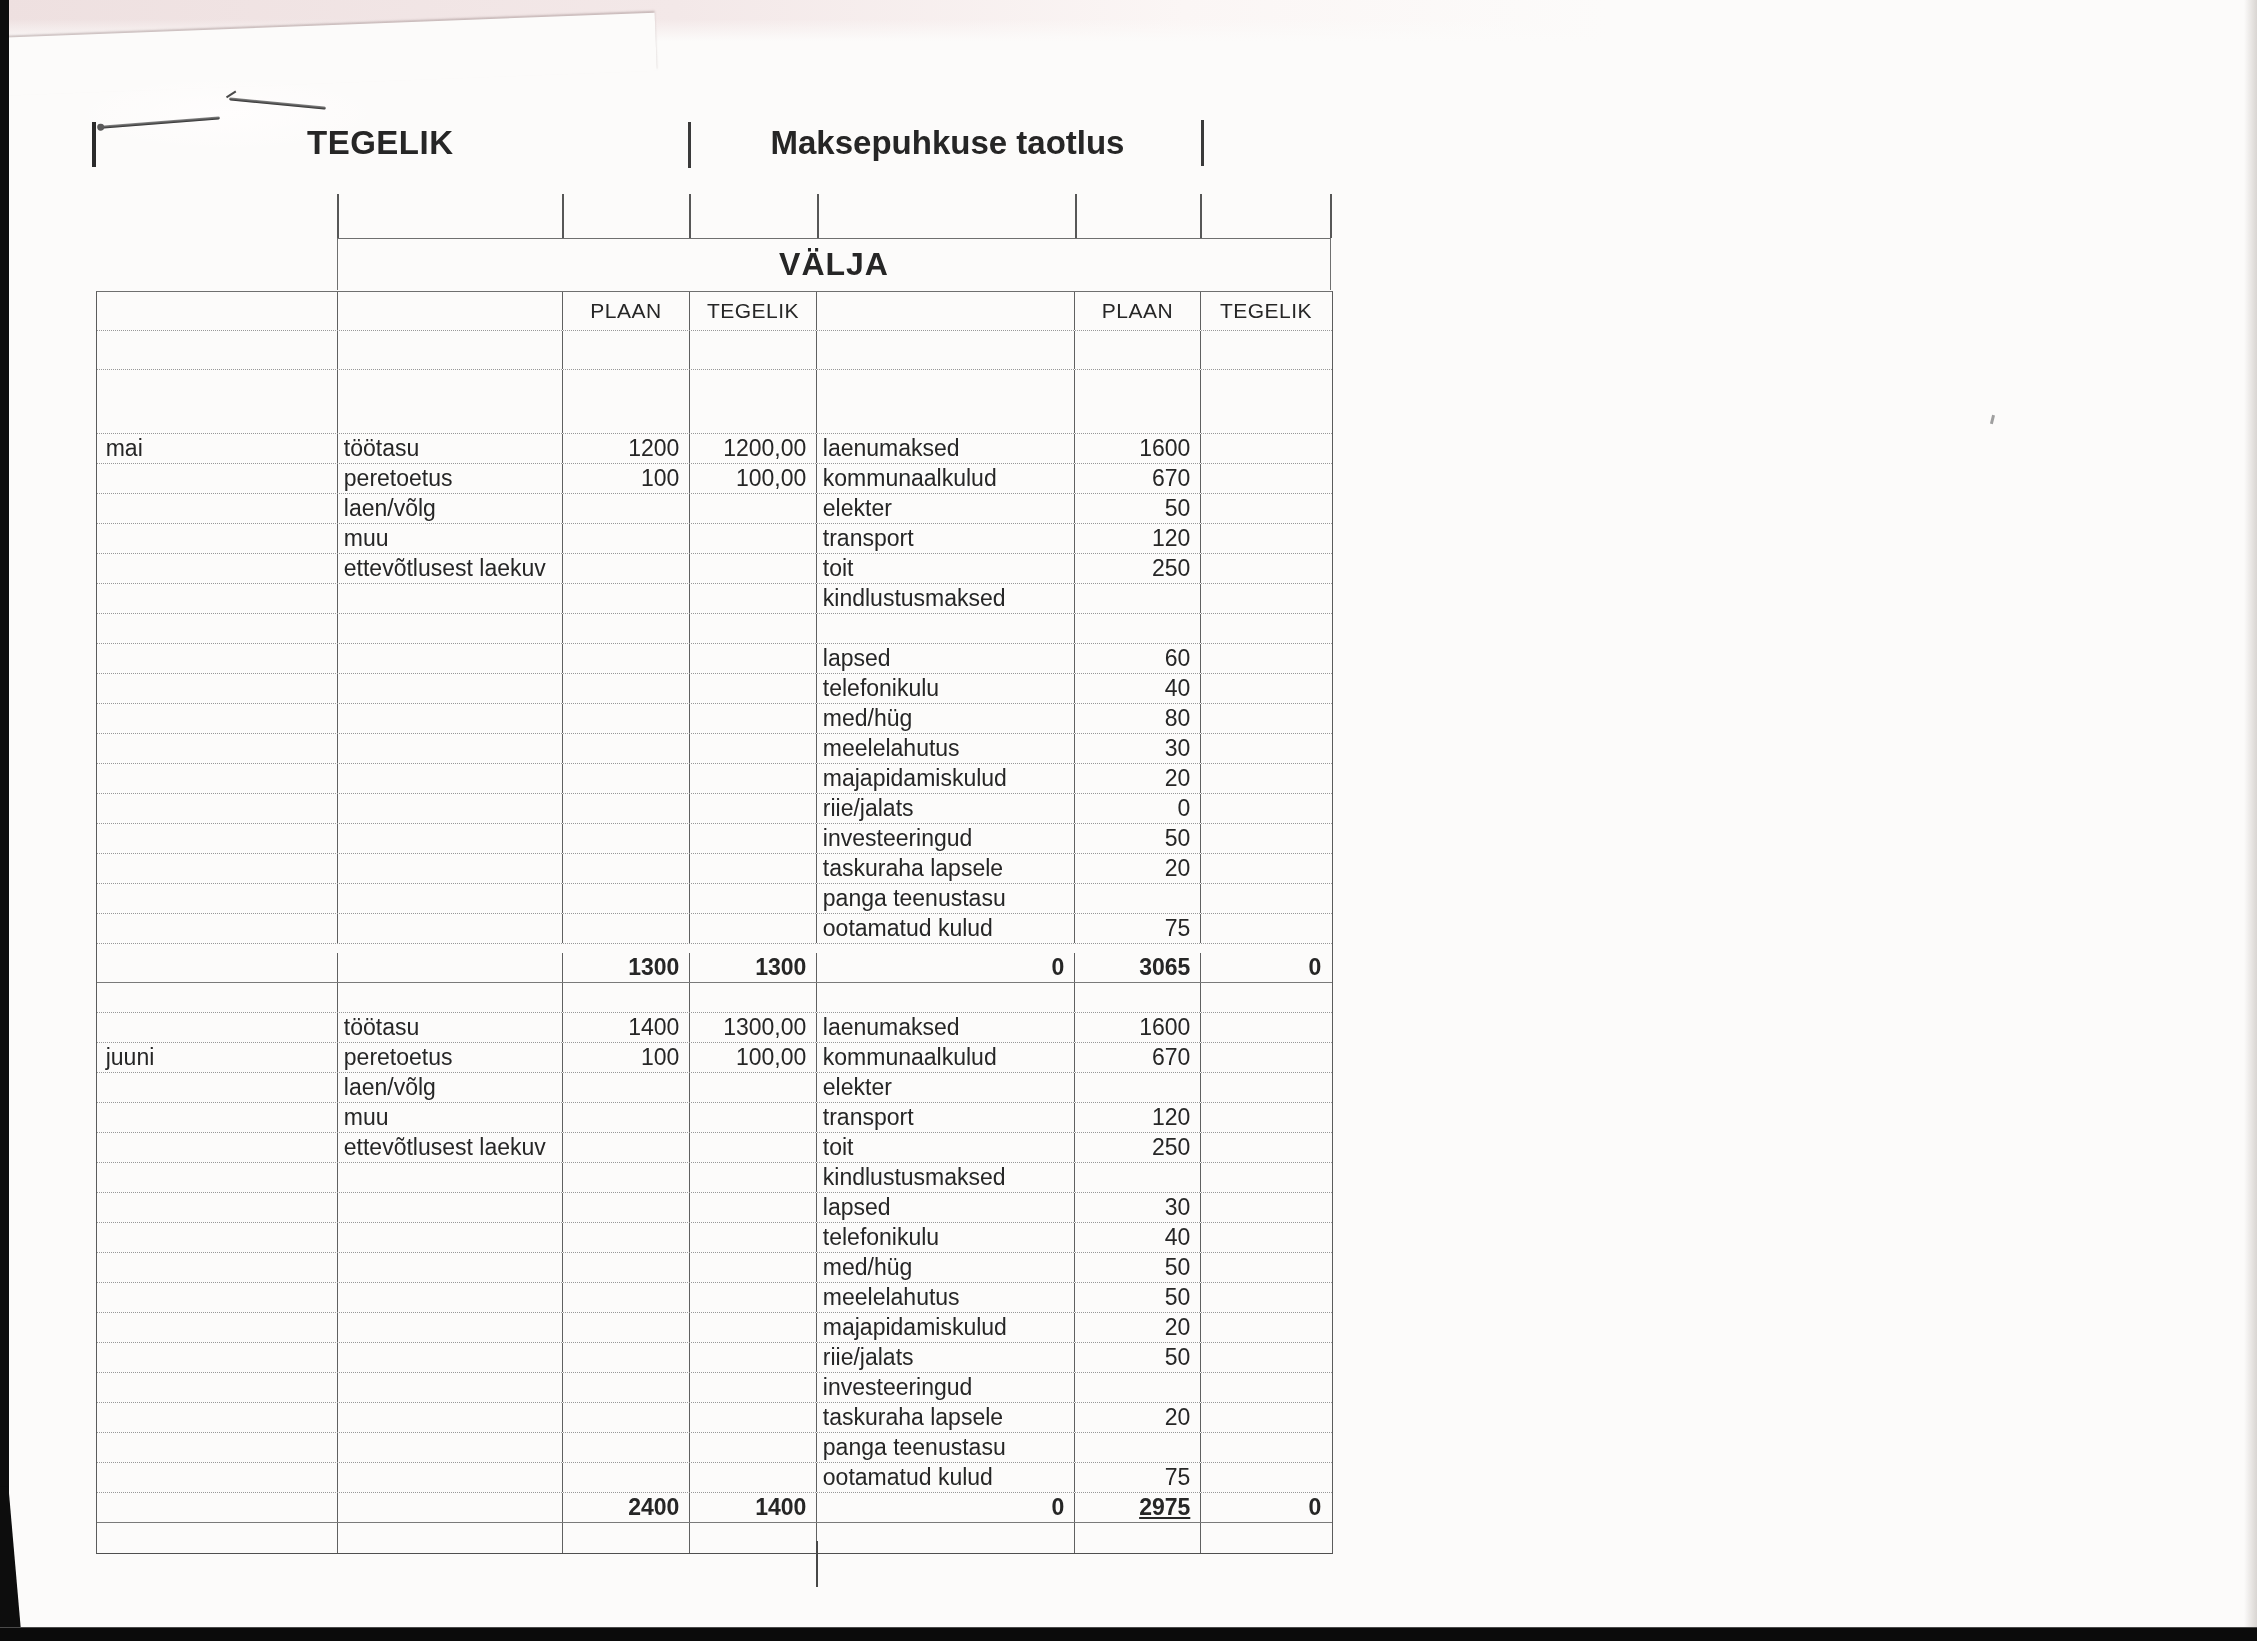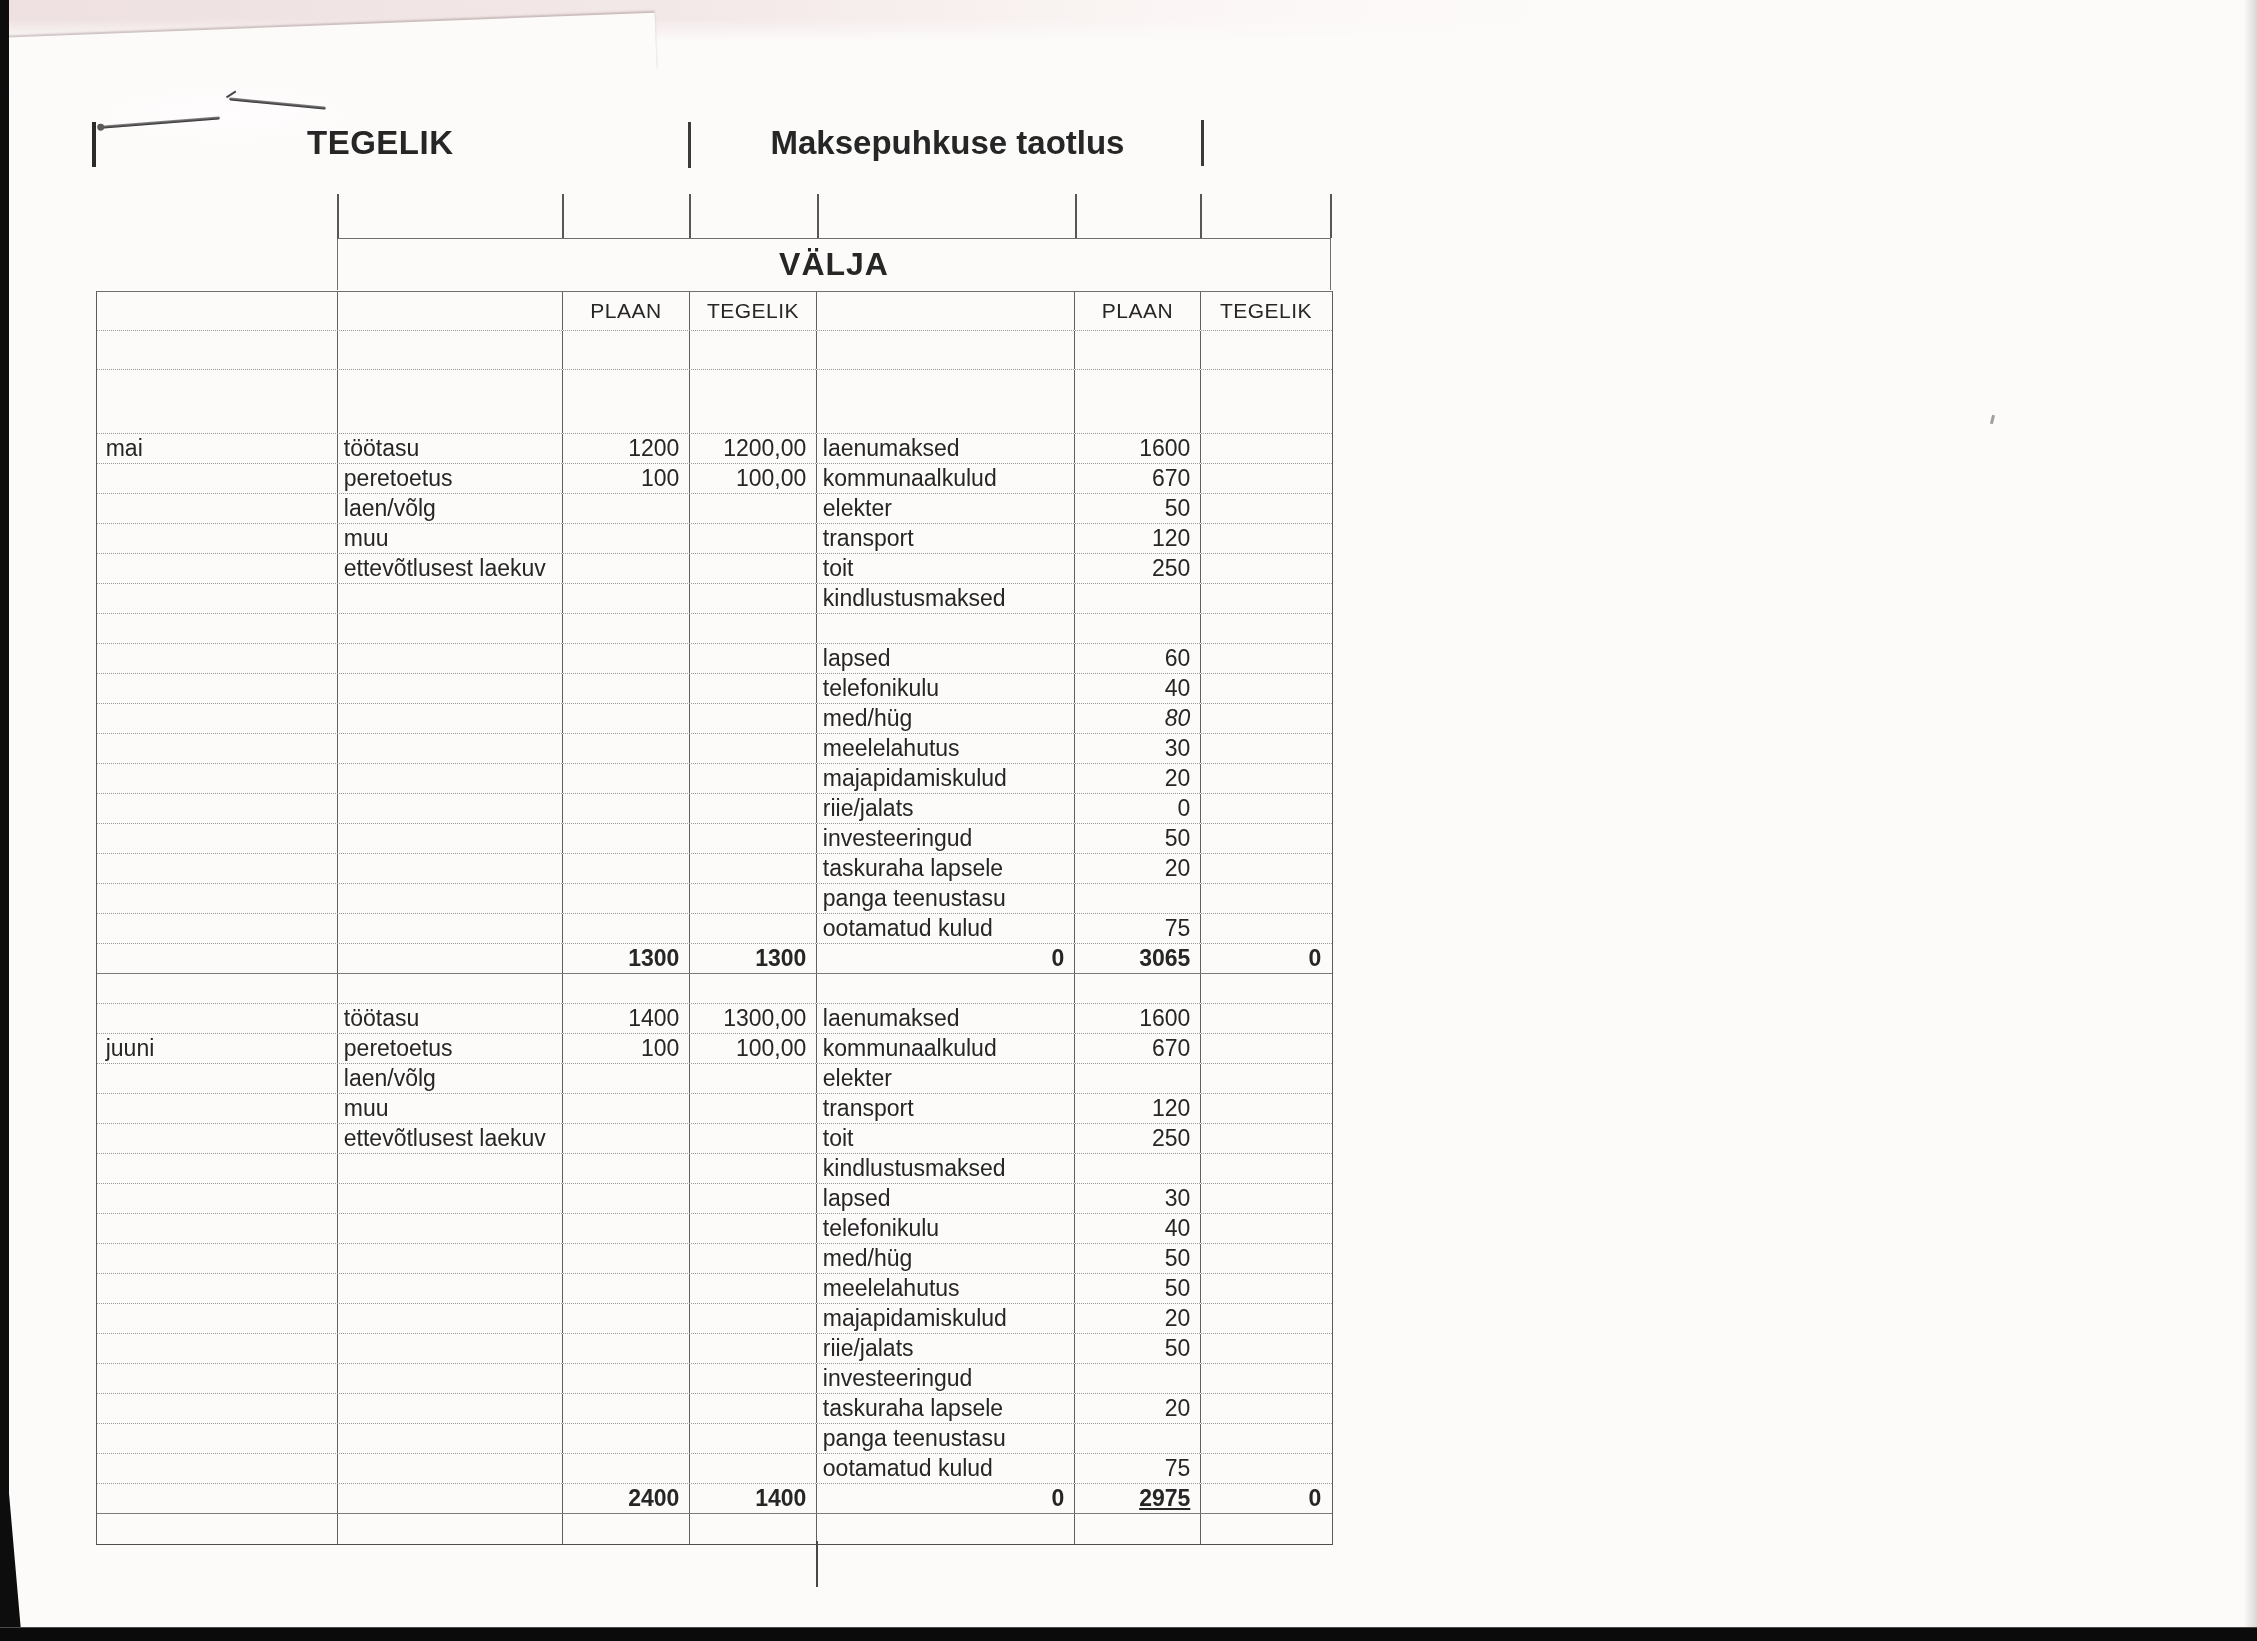--- a/index.html
+++ b/index.html
@@ -231,21 +231,21 @@
         <div class="cell name" style="width: 258px; line-height: 28px;">telefonikulu</div>
         <div class="cell num" style="width: 126px; line-height: 28px;">40</div>
         <div class="cell num" style="width: 130px; line-height: 28px;"></div>
       </div>
       <div class="row" style="height: 30px;">
         <div class="cell month" style="width: 241px; line-height: 28px;"></div>
         <div class="cell name" style="width: 225px; line-height: 28px;"></div>
         <div class="cell num" style="width: 127px; line-height: 28px;"></div>
         <div class="cell num" style="width: 127px; line-height: 28px;"></div>
         <div class="cell name" style="width: 258px; line-height: 28px;">med/hüg</div>
-        <div class="cell num" style="width: 126px; line-height: 28px; font-style: italic;">80</div>
+        <div class="cell num" style="width: 126px; line-height: 28px;">80</div>
         <div class="cell num" style="width: 130px; line-height: 28px;"></div>
       </div>
       <div class="row" style="height: 30px;">
         <div class="cell month" style="width: 241px; line-height: 28px;"></div>
         <div class="cell name" style="width: 225px; line-height: 28px;"></div>
         <div class="cell num" style="width: 127px; line-height: 28px;"></div>
         <div class="cell num" style="width: 127px; line-height: 28px;"></div>
         <div class="cell name" style="width: 258px; line-height: 28px;">meelelahutus</div>
         <div class="cell num" style="width: 126px; line-height: 28px;">30</div>
         <div class="cell num" style="width: 130px; line-height: 28px;"></div>
@@ -297,21 +297,21 @@
       </div>
       <div class="row" style="height: 30px;">
         <div class="cell month" style="width: 241px; line-height: 28px;"></div>
         <div class="cell name" style="width: 225px; line-height: 28px;"></div>
         <div class="cell num" style="width: 127px; line-height: 28px;"></div>
         <div class="cell num" style="width: 127px; line-height: 28px;"></div>
         <div class="cell name" style="width: 258px; line-height: 28px;">ootamatud kulud</div>
         <div class="cell num" style="width: 126px; line-height: 28px;">75</div>
         <div class="cell num" style="width: 130px; line-height: 28px;"></div>
       </div>
-      <div class="row solid" style="height: 30px;">
+      <div class="row solid" style="height: 30px; margin-top: 9px;">
         <div class="cell" style="width: 241px; line-height: 28px;"></div>
         <div class="cell" style="width: 225px; line-height: 28px;"></div>
         <div class="cell num bold" style="width: 127px; line-height: 28px;">1300</div>
         <div class="cell num bold" style="width: 127px; line-height: 28px;">1300</div>
         <div class="cell num bold" style="width: 258px; line-height: 28px;">0</div>
         <div class="cell num bold" style="width: 126px; line-height: 28px;">3065</div>
         <div class="cell num bold" style="width: 130px; line-height: 28px;">0</div>
       </div>
       <div class="row" style="height: 30px;">
         <div class="cell" style="width: 241px; line-height: 28px;"></div>

